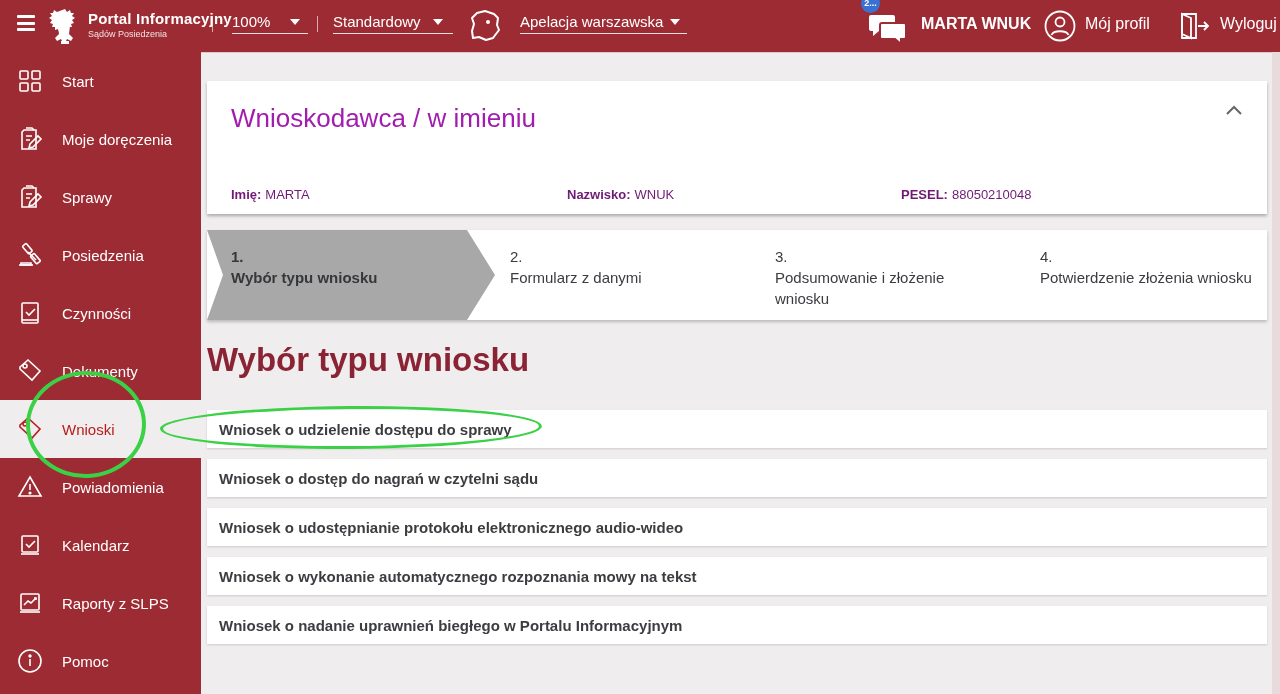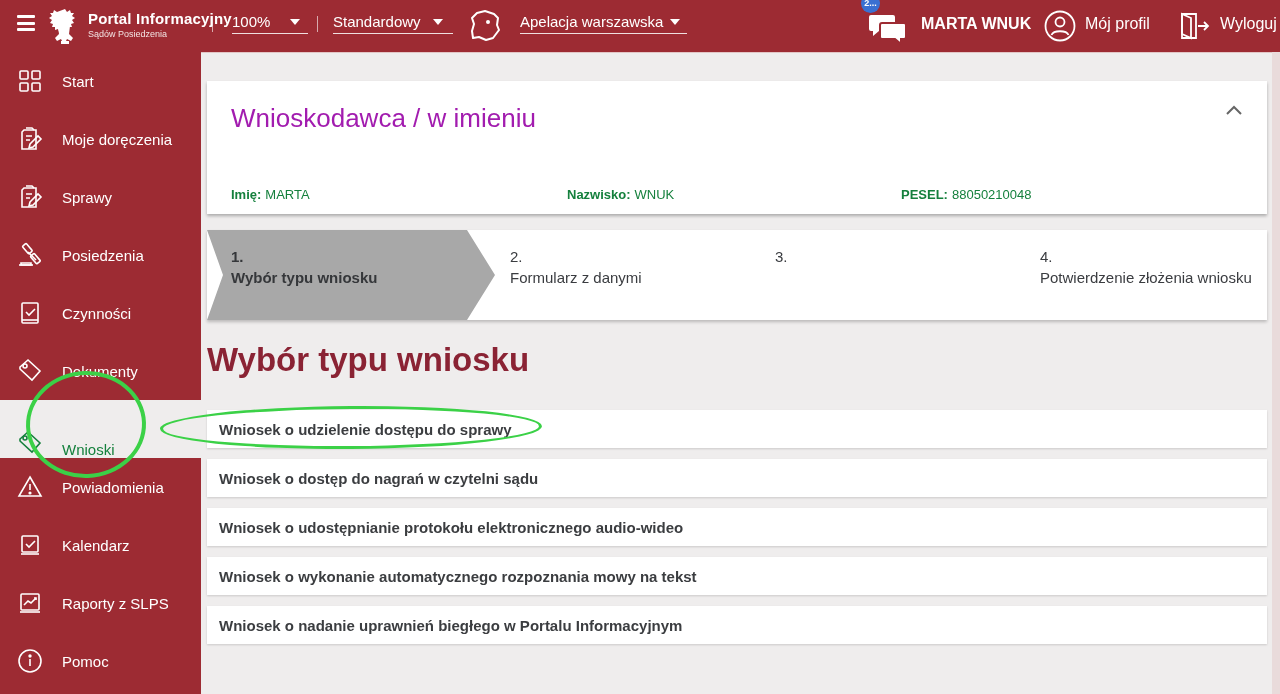--- a/index.html
+++ b/index.html
@@ -21,29 +21,29 @@
   .hdr-dd .dd-underline { position:absolute; top:33px; left:0; height:1px; background:rgba(255,255,255,.85); }
   .hdr-right-item { position:absolute; top:0; height:52px; color:#fff; cursor:pointer; }
   .hdr-right-label { position:absolute; top:15px; font-size:16px; white-space:nowrap; }
   .badge { position:absolute; left:-7px; top:-6px; width:19px; height:19px; background:#3a70d2; border-radius:50%; color:#fff; font-size:9px; font-weight:bold; text-align:center; line-height:19px; }
 
   
   .sidebar { position:absolute; left:0; top:52px; width:201px; height:642px; background:#9d2b33; z-index:5; }
   .side-item { position:relative; height:58px; display:flex; align-items:center; padding-left:15px; color:#fff; cursor:pointer; }
   .side-item .s-icon { width:30px; height:30px; flex:0 0 30px; display:flex; align-items:center; justify-content:center; }
   .side-item .s-label { margin-left:17px; font-size:15px; white-space:nowrap; }
-  .side-item.active { background:#efeded; color:#15803d;align-items:flex-end; }
+  .side-item.active { background:#efeded; color:#b91c1c; }
   .side-item svg { stroke:currentColor; fill:none; stroke-width:1.6; }
 
   
   .content { position:absolute; left:180px; top:52px; width:1100px; height:642px; background:#efeded; border-top:1px solid #e3c6c6; }
   .card { position:absolute; left:27px; top:28px; width:1060px; height:133px; background:#fff; box-shadow:0 2px 3px rgba(0,0,0,.28); }
   .card-title { position:absolute; left:24px; top:22px; font-size:26px; color:#a21caf; }
   .card-collapse { position:absolute; right:24px; top:22px; width:18px; height:14px; cursor:pointer; }
-  .field { position:absolute; top:106px; font-size:13px; color:#15803d; }
+  .field { position:absolute; top:106px; font-size:13px; color:#701a75; }
   .field b { font-weight:bold; margin-right:4px; }
   .f0 { left:24px; } .f1 { left:360px; } .f2 { left:694px; }
 
   .steps { position:absolute; left:27px; top:177px; width:1060px; height:90px; background:#fff; box-shadow:0 2px 3px rgba(0,0,0,.22); }
   .step { position:absolute; top:0; height:90px; padding-top:16px; color:#3a3c40; font-size:15px; line-height:21px; }
   .step .step-no { display:block; }
   .step1 { left:0; width:288px; background:#a8a8a8; padding-left:24px; font-weight:bold; color:#35373a;
            clip-path:polygon(0 0, 260px 0, 288px 50%, 260px 100%, 0 100%, 16px 50%); }
   .step2 { left:303px; width:240px; }
   .step3 { left:568px; width:180px; }
@@ -291,20 +291,21 @@
       <div class="step step1">
         <span class="step-no">1.</span>
         <span>Wybór typu wniosku</span>
       </div>
       <div class="step step2">
         <span class="step-no">2.</span>
         <span>Formularz z danymi</span>
       </div>
       <div class="step step3">
         <span class="step-no">3.</span>
+        <span>Podsumowanie i złożenie wniosku</span>
       </div>
       <div class="step step4">
         <span class="step-no">4.</span>
         <span>Potwierdzenie złożenia wniosku</span>
       </div>
     </div>
 
     <div class="main-heading">Wybór typu wniosku</div>
 
     <div class="req-list">

